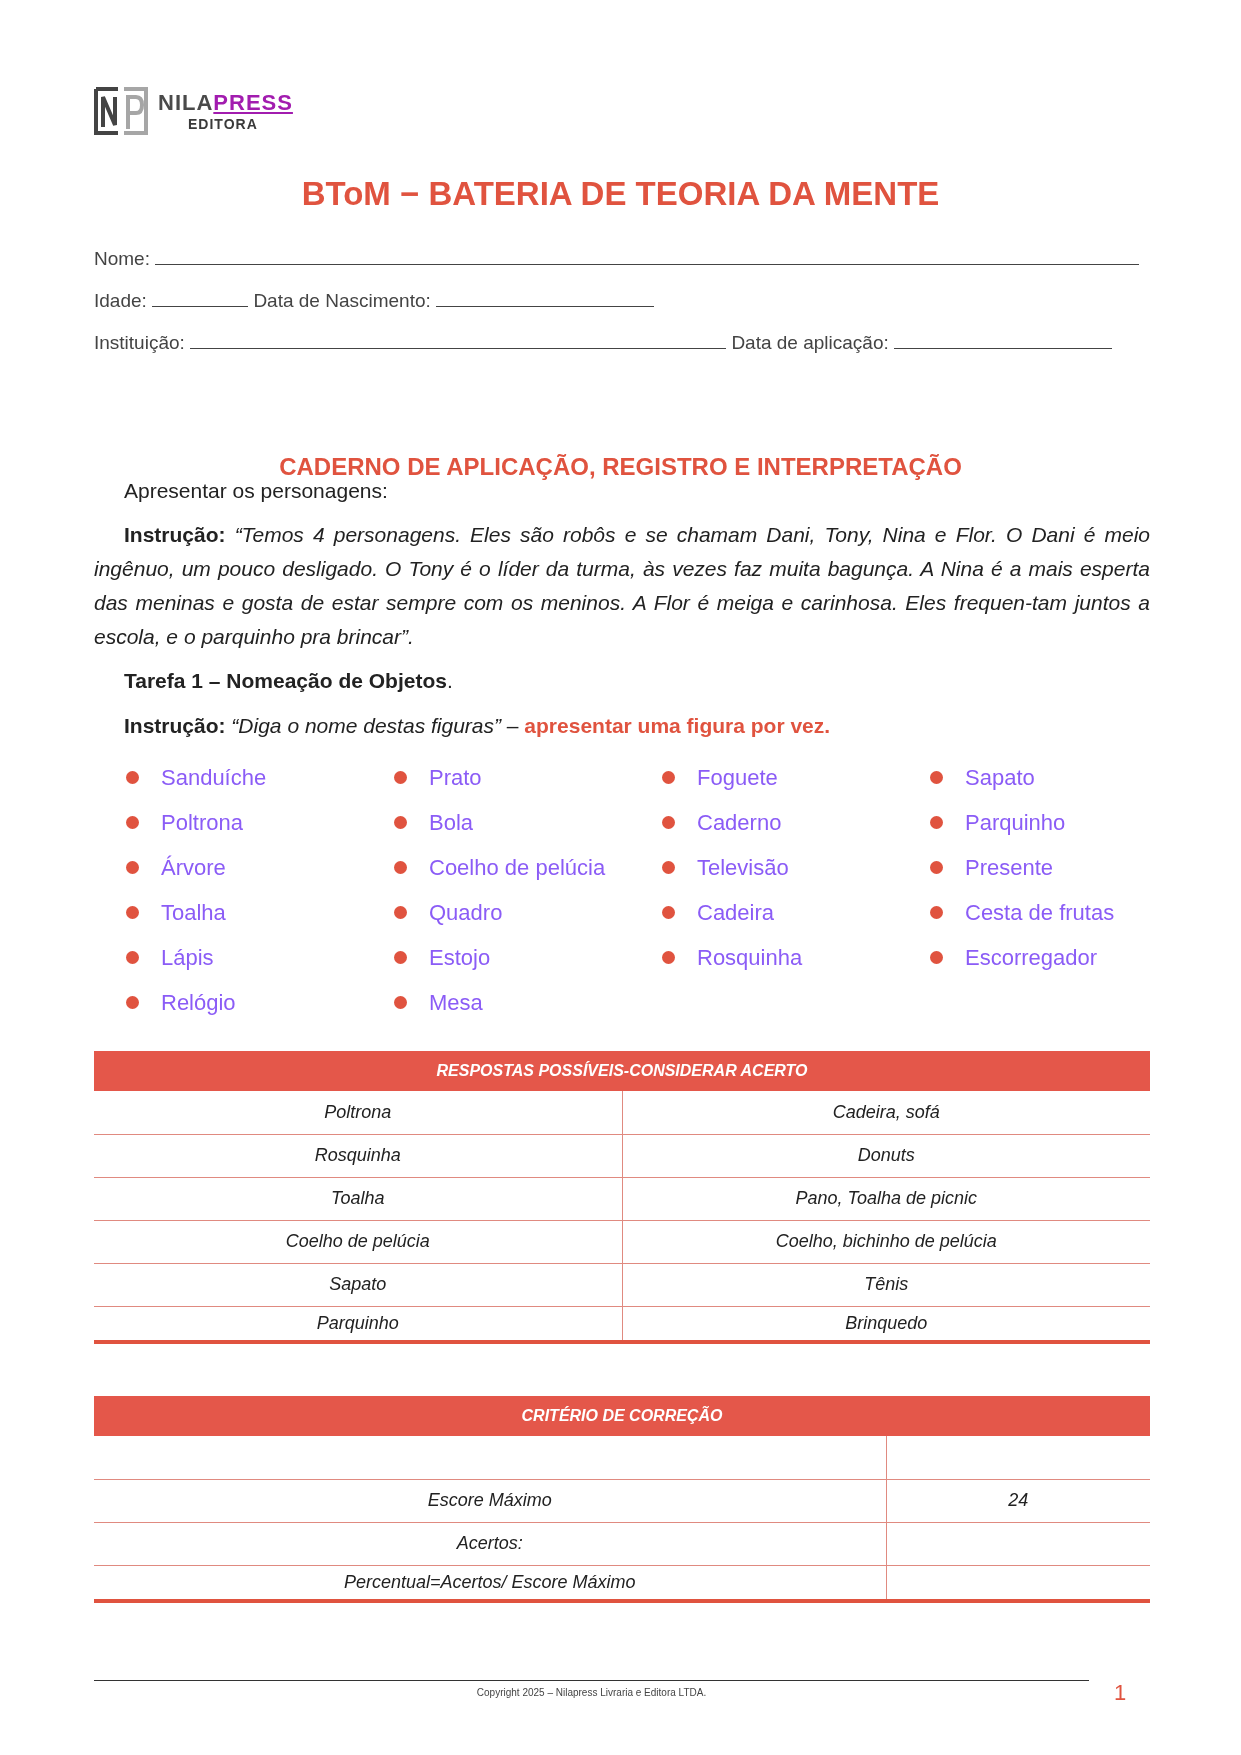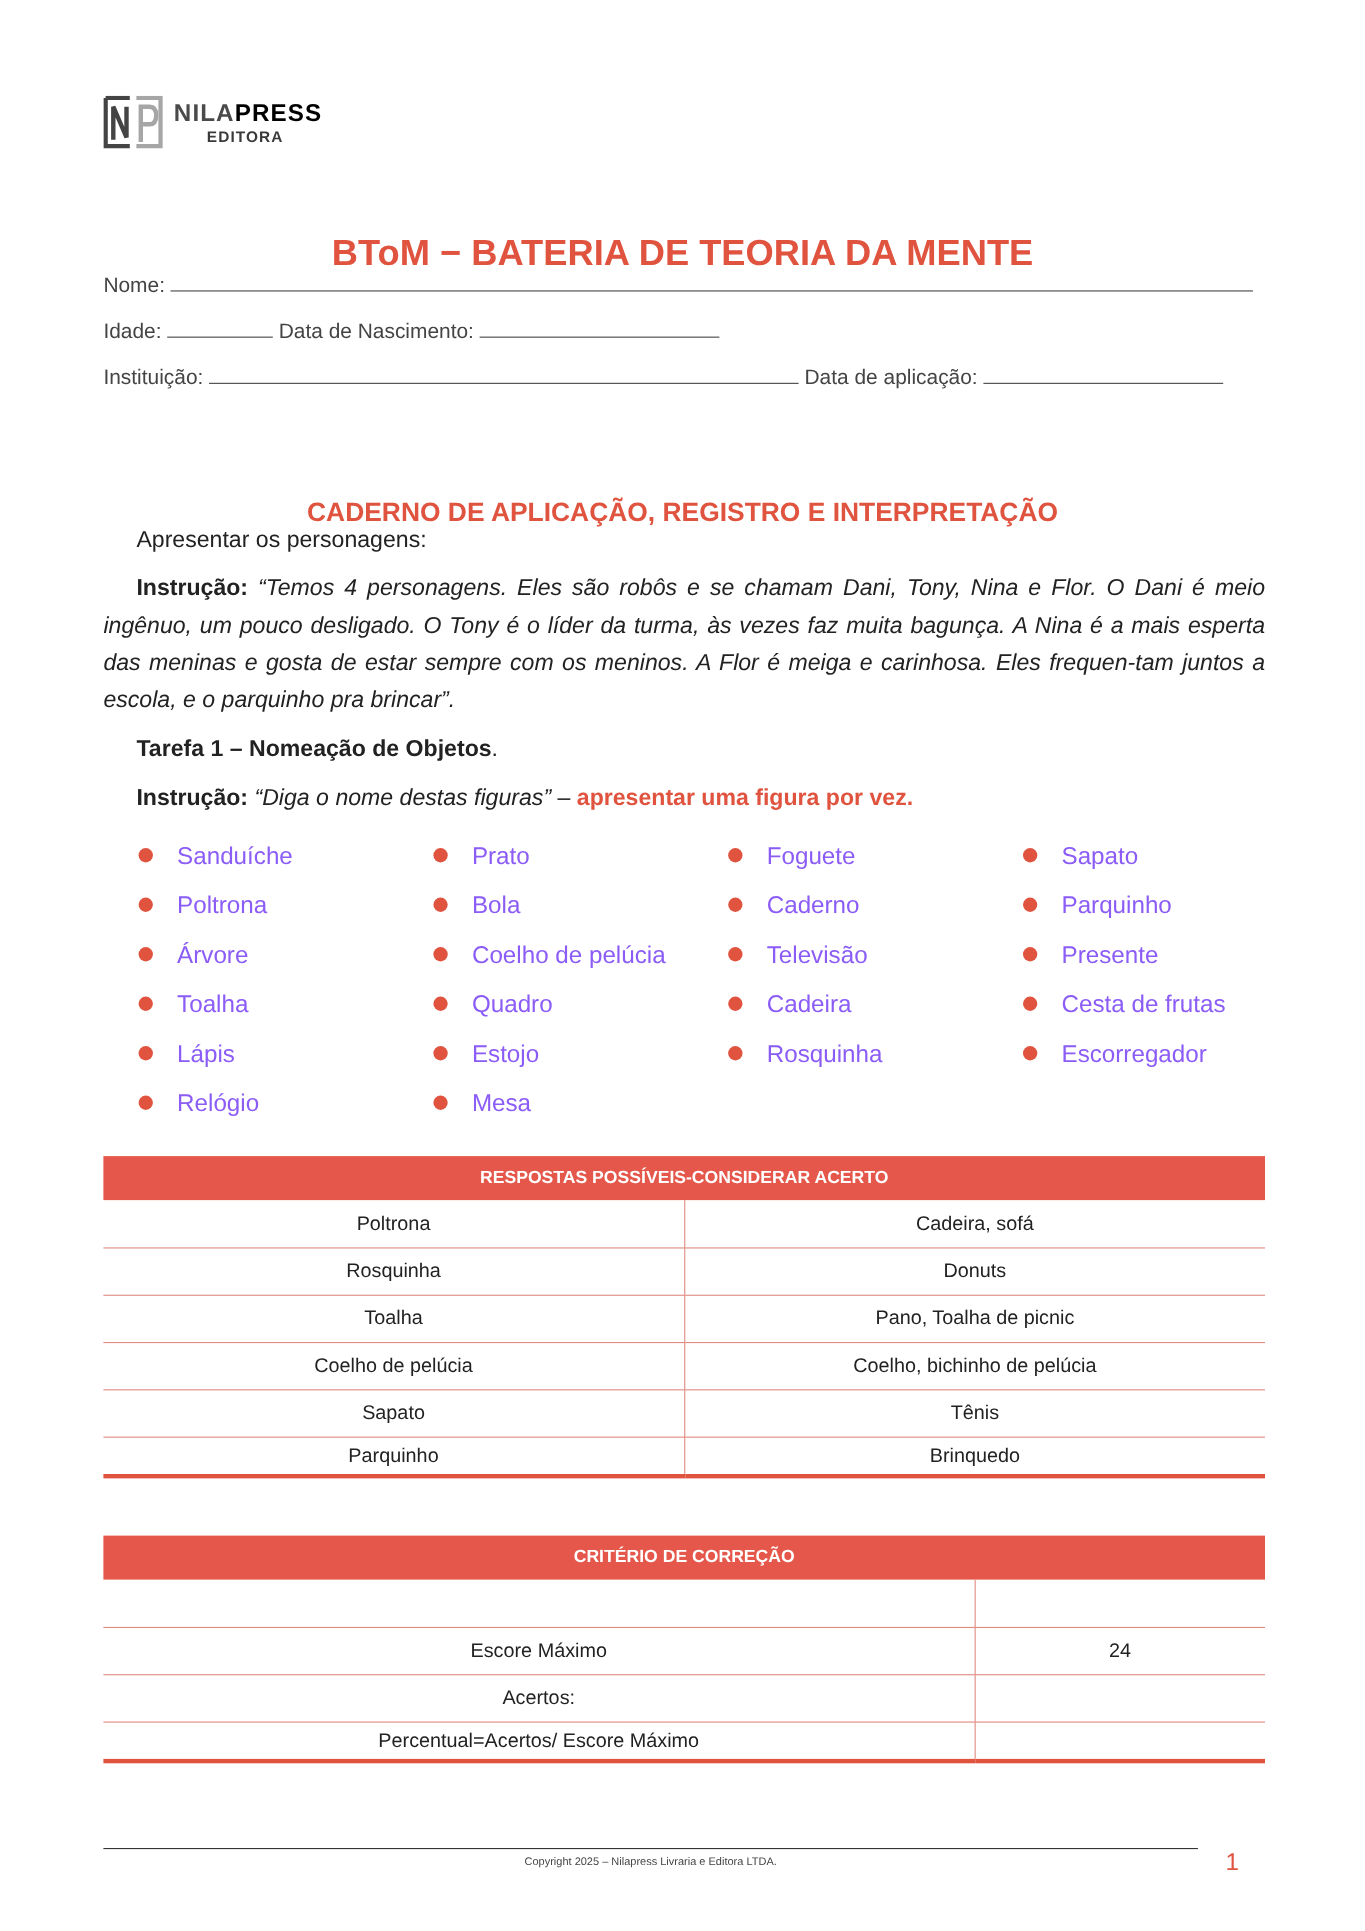--- a/index.html
+++ b/index.html
@@ -4,41 +4,41 @@
 <style>
   html, body { margin: 0; padding: 0; background: #ffffff; }
   body { width: 1241px; height: 1755px; position: relative; overflow: hidden;
          font-family: "Liberation Sans", "DejaVu Sans", sans-serif; color: #222; }
   .abs { position: absolute; }
 
   
   .logo { left: 94px; top: 87px; width: 200px; height: 50px; }
   .logo-mark { position: absolute; left: 0; top: 0; width: 54px; height: 48px; }
   .logo-text { position: absolute; left: 64px; top: 3px; font-weight: bold; font-size: 22px; letter-spacing: 1px; color: #4a4a4a; }
-  .logo-text .light { color: #000000; font-weight: bold; }
+  .logo-text .light { color: #a21caf; font-weight: bold; text-decoration: underline; }
   .logo-sub { position: absolute; left: 94px; top: 29px; font-weight: bold; font-size: 14px; letter-spacing: 1px; color: #3a3a3a; }
 
-  .title { left: 0; width: 1241px; top: 175px; text-align: center; font-size: 33px; font-weight: bold; color: #e0533f; margin-top: 36px; }
+  .title { left: 0; width: 1241px; top: 175px; text-align: center; font-size: 33px; font-weight: bold; color: #e0533f; }
 
   .field-row { left: 94px; font-size: 19px; color: #444; white-space: nowrap; }
   .field-row .line { display: inline-block; border-bottom: 1.5px solid #444; height: 18px; vertical-align: baseline; }
 
   .subtitle { left: 0; width: 1241px; top: 413px; text-align: center; font-size: 24px; font-weight: bold; color: #e0533f; margin-top: 40px; }
 
   .para { left: 94px; width: 1056px; font-size: 21px; line-height: 34px; color: #222; }
   .indent { text-indent: 30px; }
   .para b { font-weight: bold; }
   .para i { font-style: italic; }
   .red { color: #e0533f; font-weight: bold; }
 
   .objects { left: 126px; top: 755px; width: 1040px; display: grid; grid-template-columns: 268px 268px 268px 268px; row-gap: 0; }
   .obj { height: 45px; display: flex; align-items: center; font-size: 22px; color: #8b5cf6; }
   .dot { display: inline-block; width: 13px; height: 13px; border-radius: 50%; background: #e0533f; margin-right: 22px; flex: none; }
 
-  table { border-collapse: collapse; position: absolute; left: 94px; width: 1056px; font-size: 18px; color: #222; }
+  table { border-collapse: collapse; position: absolute; left: 94px; width: 1056px; font-size: 18px; color: #222; font-style: italic; }
   th { background: #e4574a; color: #fff; font-weight: bold; font-size: 16px; height: 40px; text-align: center; padding: 0; }
   td { text-align: center; border-bottom: 1.5px solid #e08a80; padding: 0; }
   td.sep { border-right: 1.5px solid #e08a80; }
   tr.last td { border-bottom: 4px solid #e0533f; }
 
   .footer-line { left: 94px; top: 1680px; width: 995px; border-top: 1.5px solid #333; }
   .footer-text { left: 94px; width: 995px; top: 1687px; text-align: center; font-size: 10px; color: #444; }
   .page-num { left: 1114px; top: 1680px; font-size: 22px; color: #e0533f; }
 </style>
 </head>

